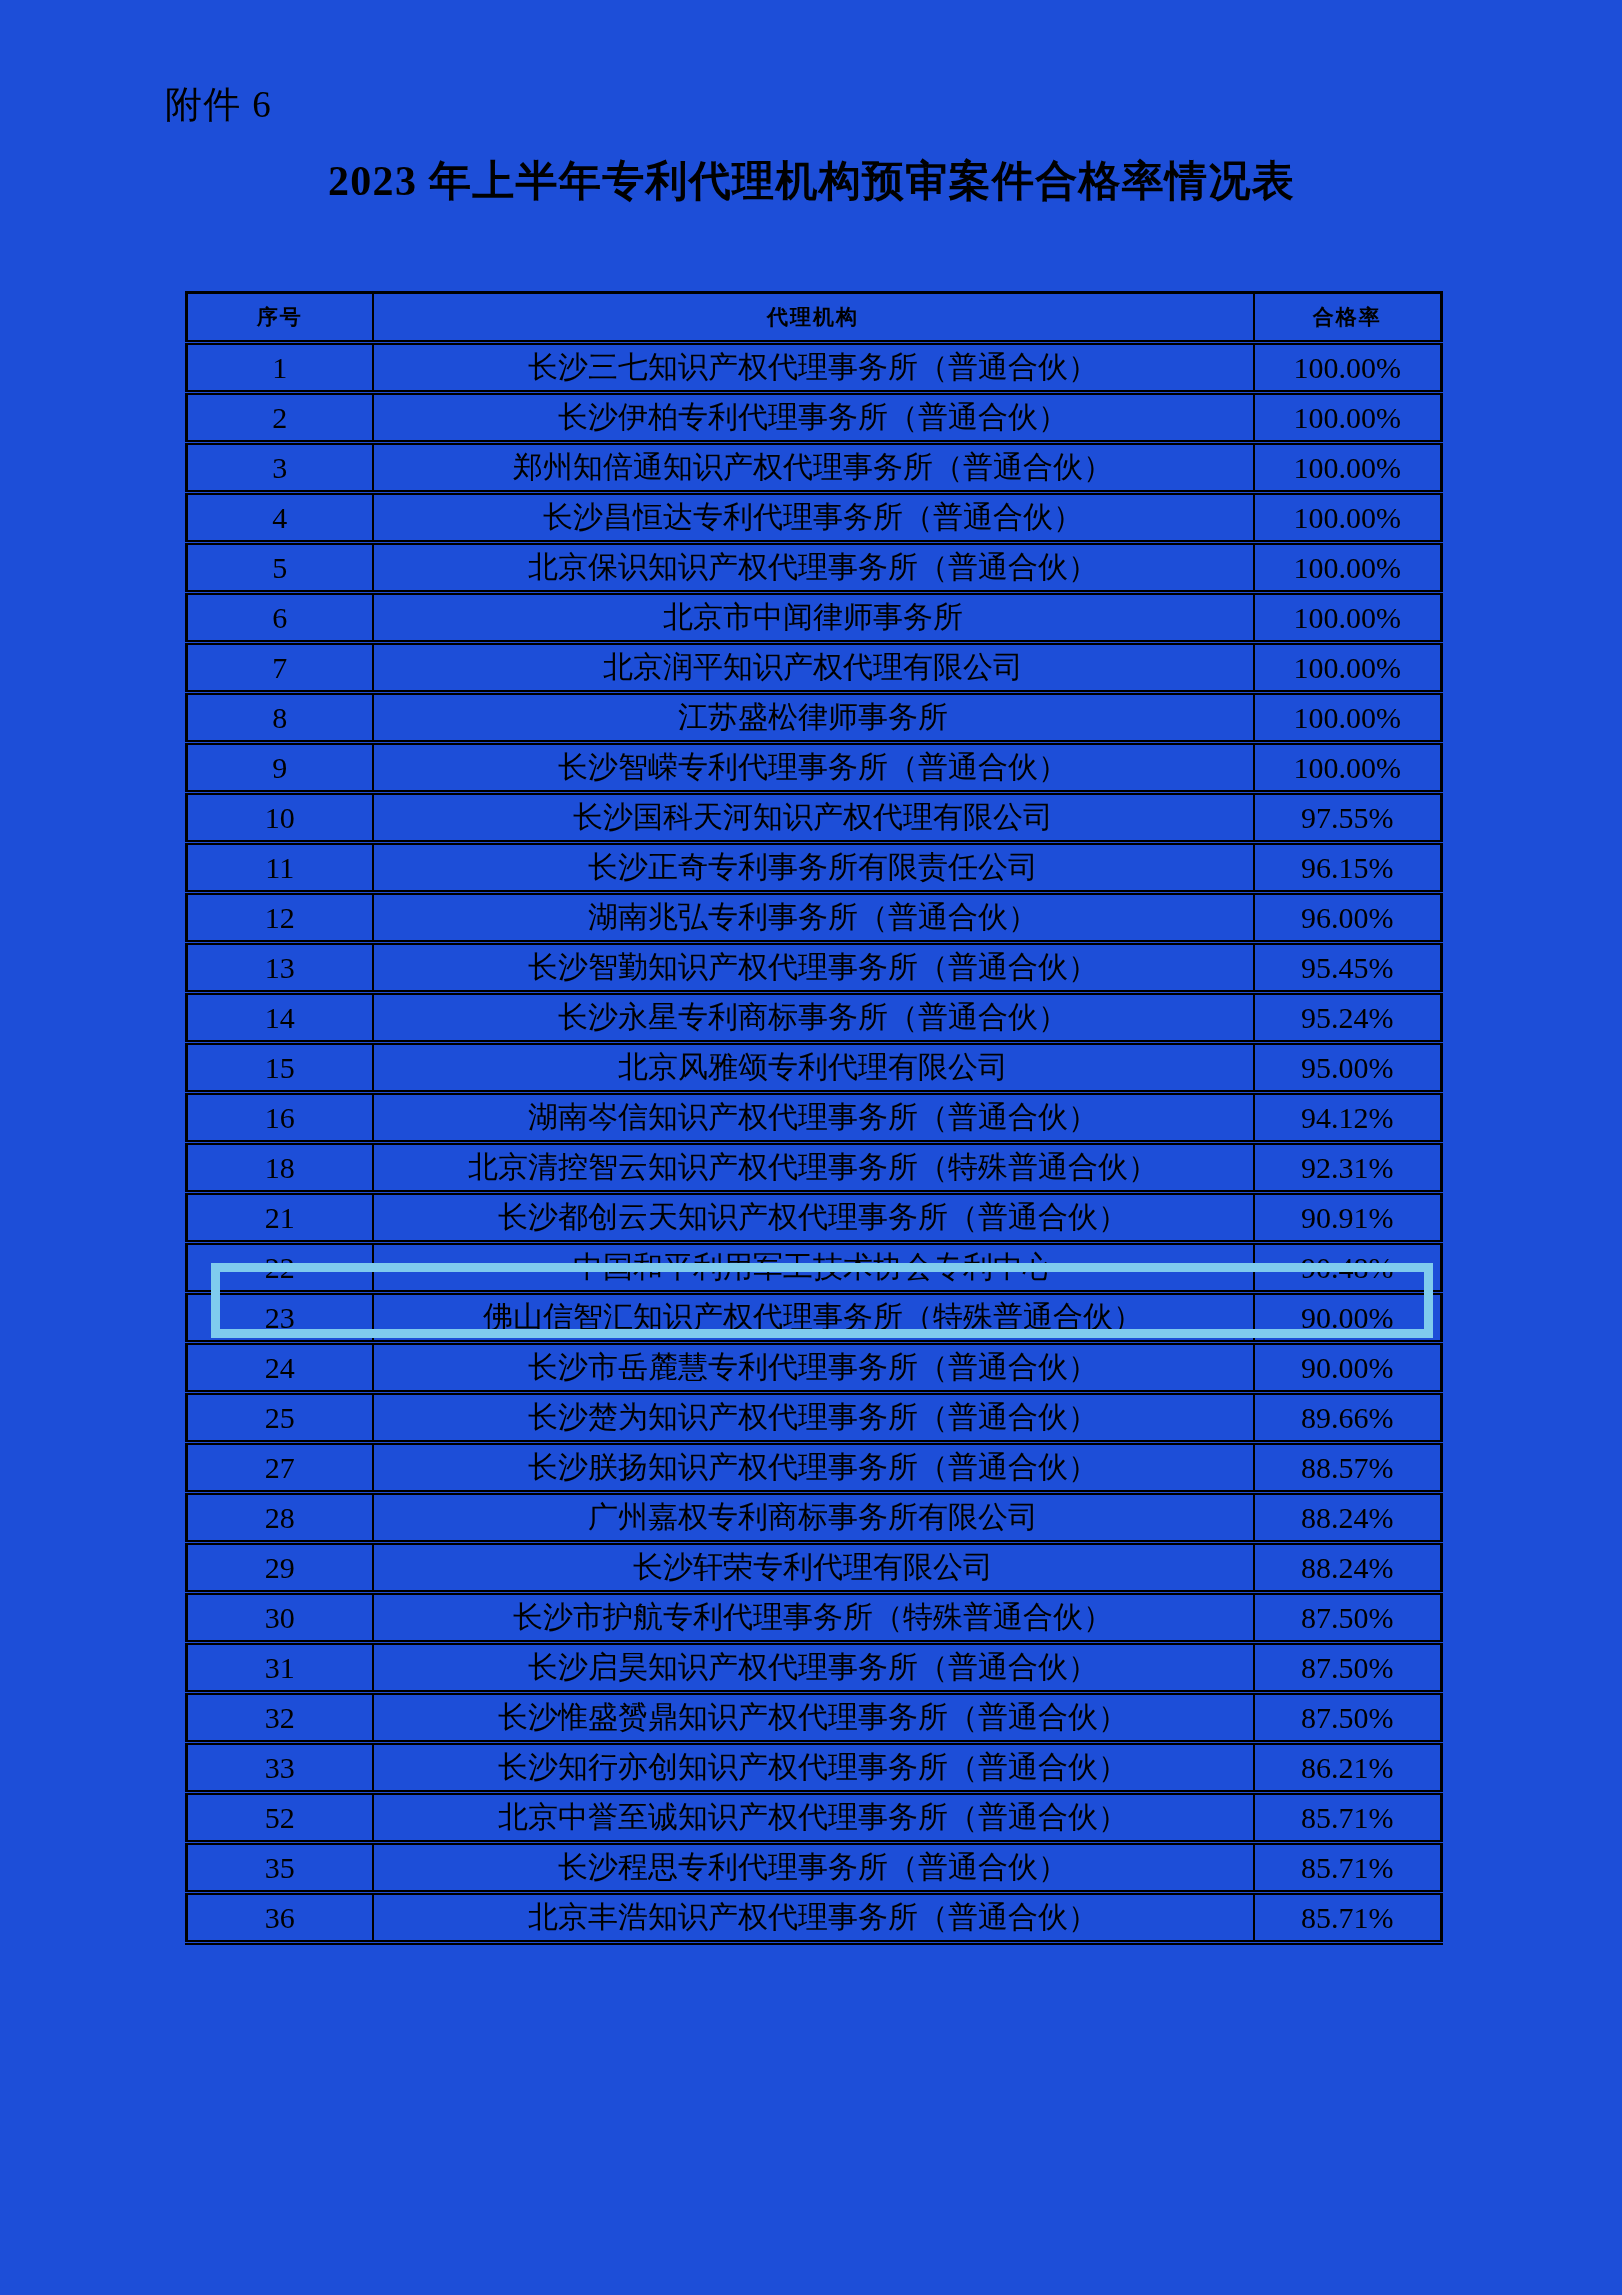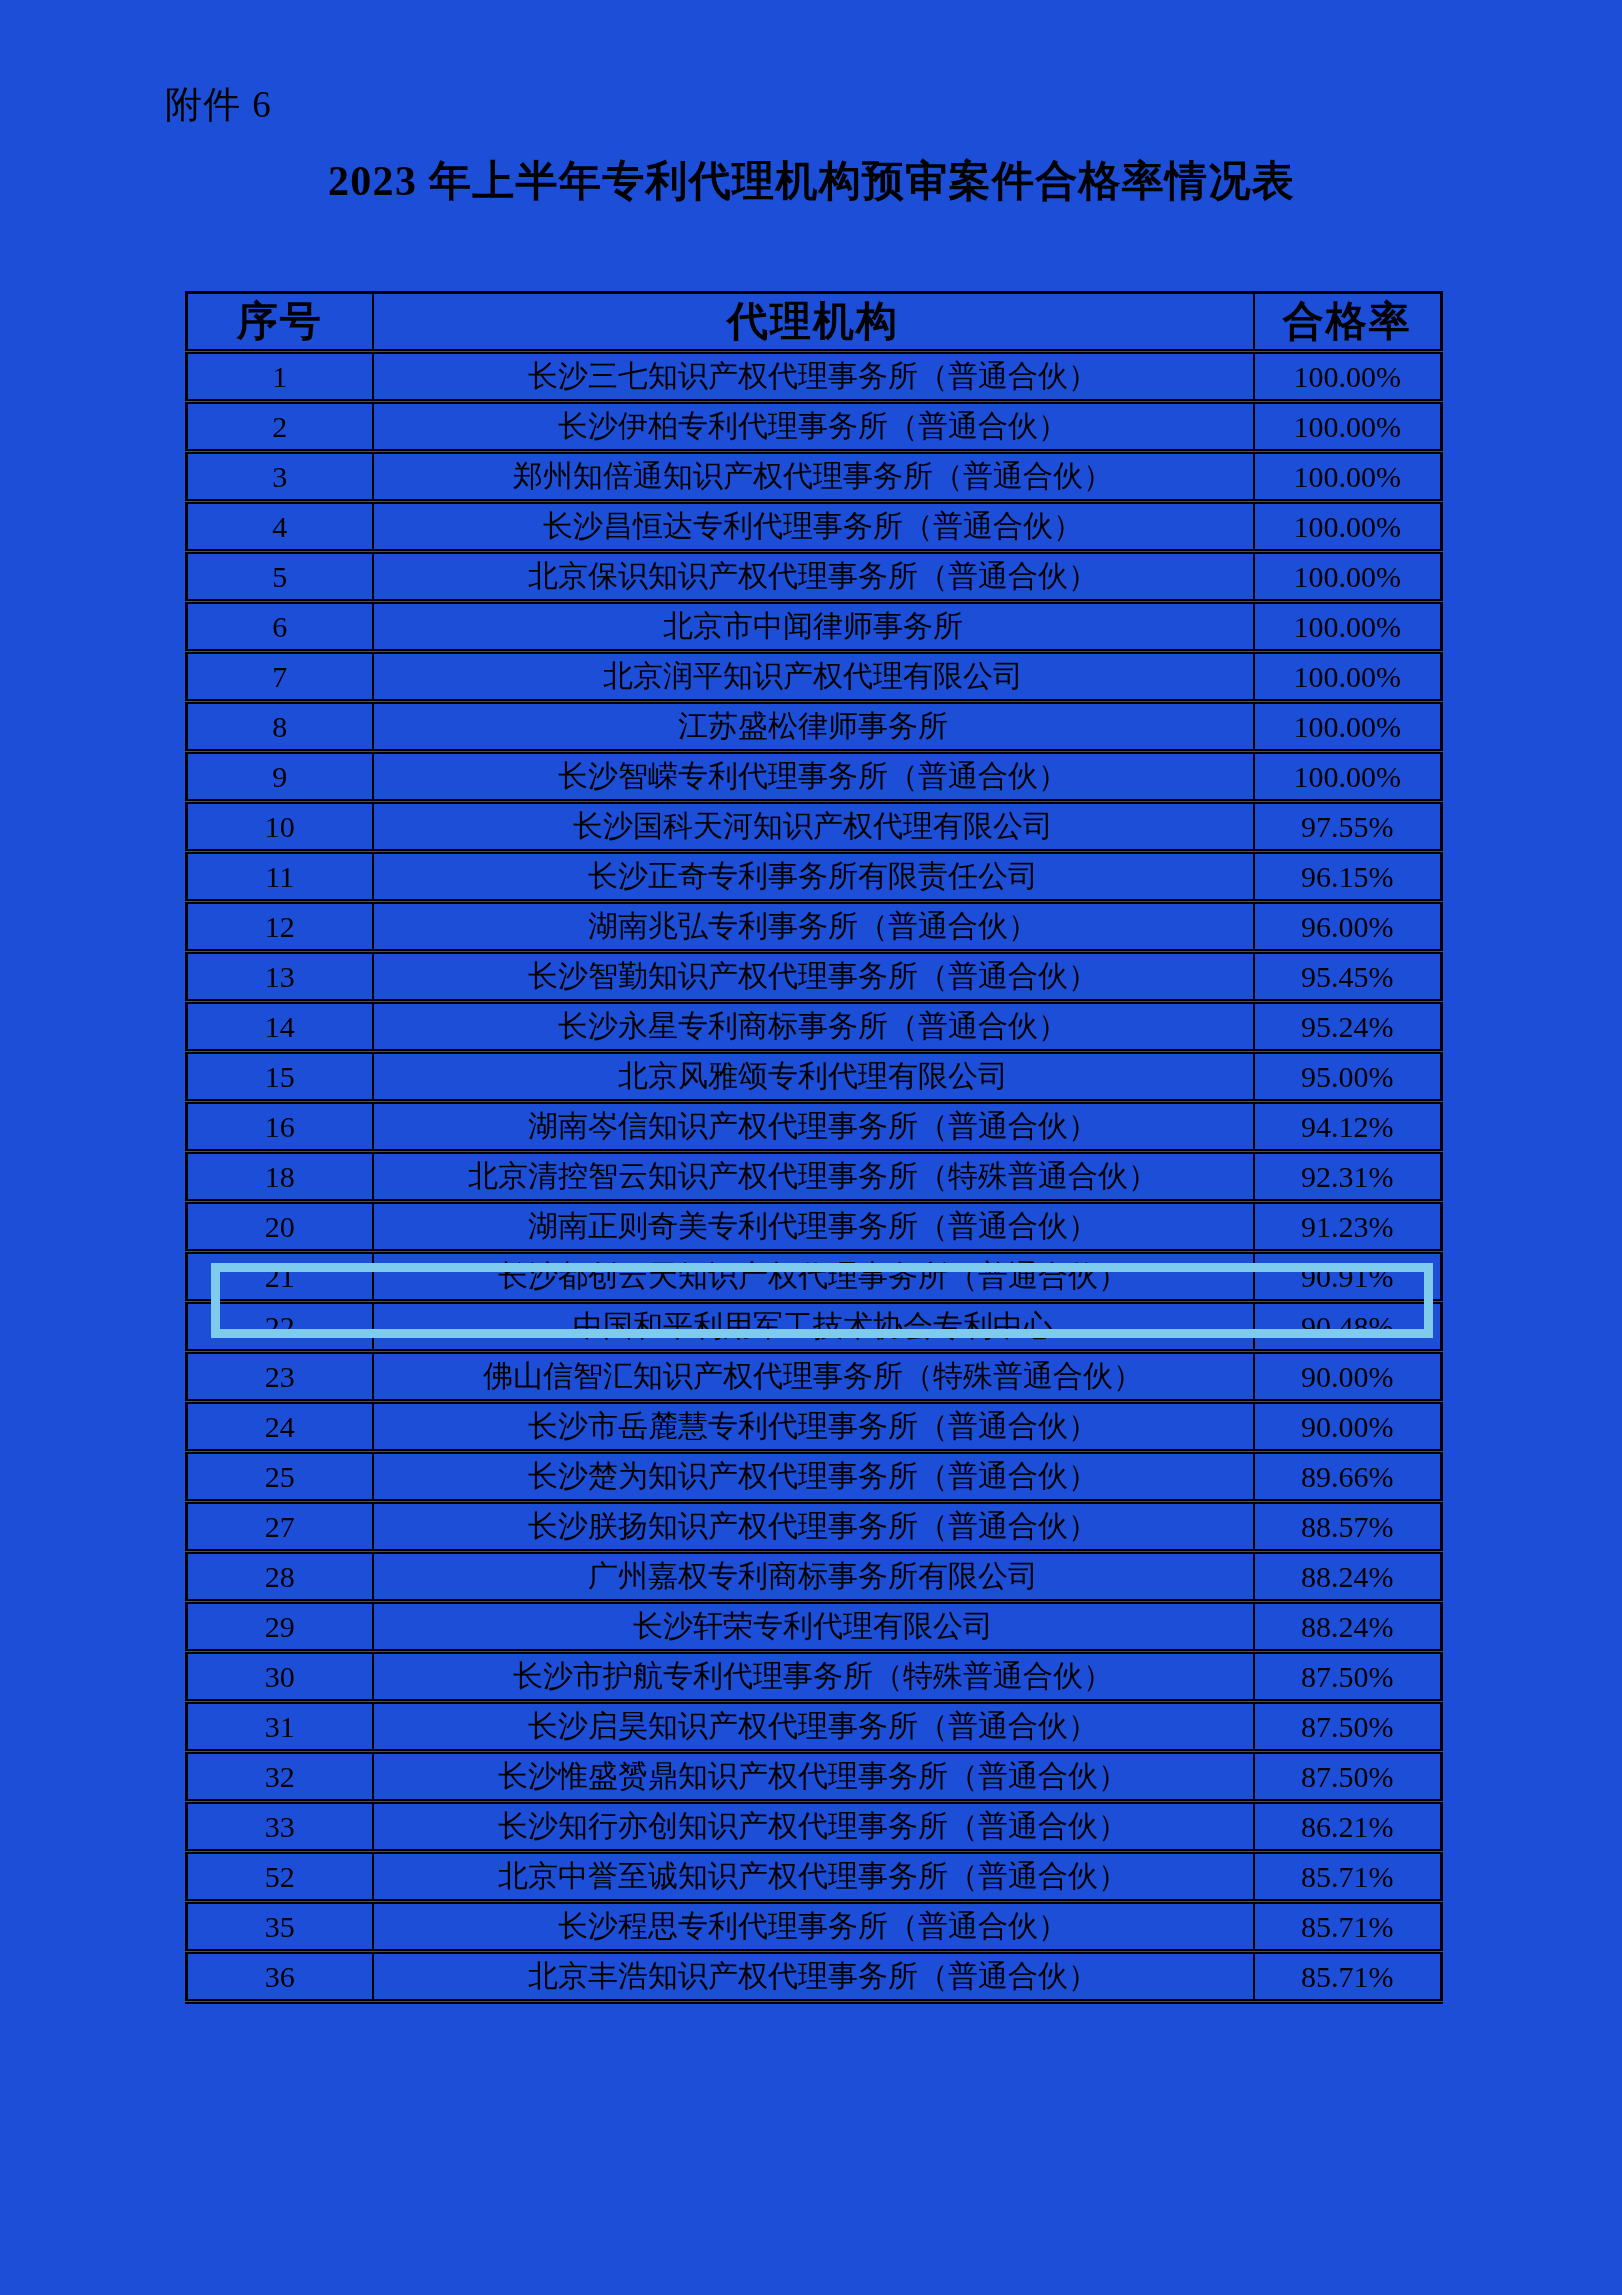--- a/index.html
+++ b/index.html
@@ -47,21 +47,21 @@
     text-align:center;
     vertical-align:middle;
     padding:0;
     font-size:30px;
     overflow:hidden;
     white-space:nowrap;
   }
   .rate-table thead tr{height:50px;}
   .rate-table thead th{
     font-weight:bold;
-    font-size:41px;
+    font-size:21px;
     letter-spacing:2px;
   }
   .rate-table tbody tr{height:50px;}
   .rate-table tbody tr.highlight{height:96px;}
   .rate-table tbody tr.highlight td{
     font-weight:bold;
     font-size:37px;
   }
   .rate-table td.cell-rate,
   .rate-table td.cell-no{
@@ -181,25 +181,20 @@
           <td class="cell-no">16</td>
           <td class="cell-agency">湖南岑信知识产权代理事务所（普通合伙）</td>
           <td class="cell-rate">94.12%</td>
         </tr>
         <tr>
           <td class="cell-no">18</td>
           <td class="cell-agency">北京清控智云知识产权代理事务所（特殊普通合伙）</td>
           <td class="cell-rate">92.31%</td>
         </tr>
         <tr>
-          <td class="cell-no">20</td>
-          <td class="cell-agency">湖南正则奇美专利代理事务所（普通合伙）</td>
-          <td class="cell-rate">91.23%</td>
-        </tr>
-        <tr>
           <td class="cell-no">21</td>
           <td class="cell-agency">长沙都创云天知识产权代理事务所（普通合伙）</td>
           <td class="cell-rate">90.91%</td>
         </tr>
         <tr>
           <td class="cell-no">22</td>
           <td class="cell-agency">中国和平利用军工技术协会专利中心</td>
           <td class="cell-rate">90.48%</td>
         </tr>
         <tr>

